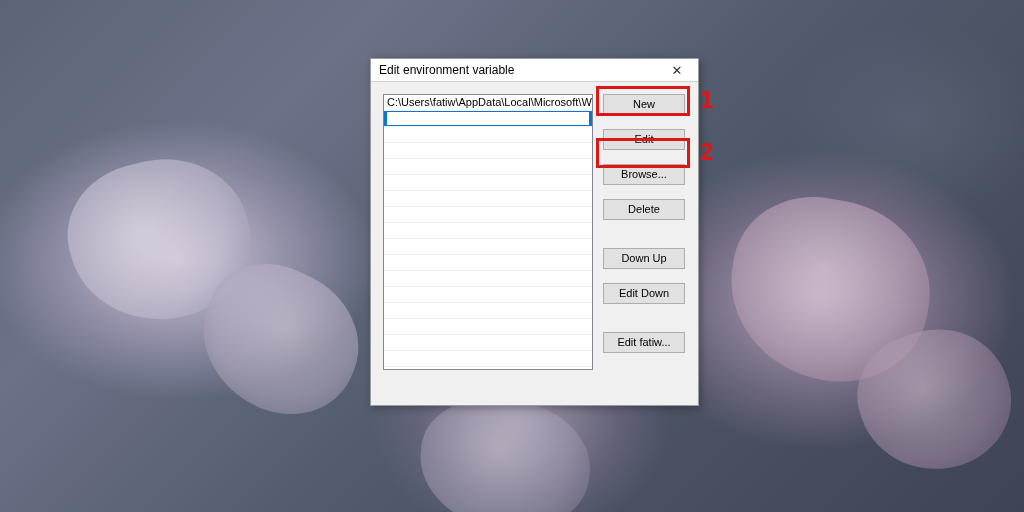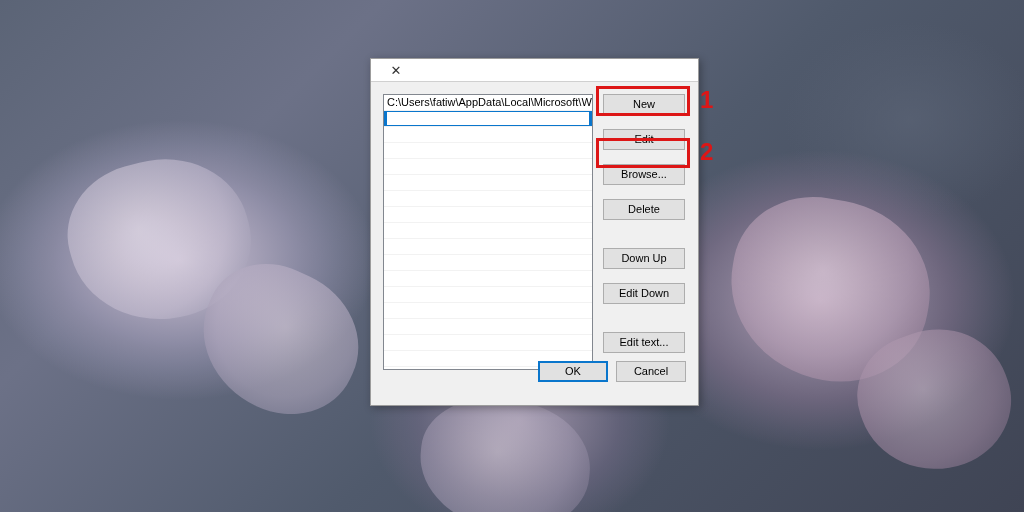--- a/index.html
+++ b/index.html
@@ -41,20 +41,21 @@
 
 <div class="desktop">
   <div class="petal p1"></div>
   <div class="petal p2"></div>
   <div class="petal p3"></div>
   <div class="petal p4"></div>
   <div class="petal p5"></div>
 
   <div class="dialog">
     <div class="titlebar">
+      <span class="title">Edit environment variable</span>
       <div class="closebtn">
         <span>✕</span>
       </div>
     </div>
     <div class="body">
       <div class="listbox">
         <div class="listrow">
           <span>C:\Users\fatiw\AppData\Local\Microsoft\WindowsApps</span>
         </div>
         <div class="listrow selected">
@@ -80,27 +81,23 @@
 
       <div class="sidebtns">
         <button class="wbtn">New</button>
         <button class="wbtn">Edit</button>
         <button class="wbtn">Browse...</button>
         <button class="wbtn">Delete</button>
         <div class="gap"></div>
         <button class="wbtn">Down Up</button>
         <button class="wbtn">Edit Down</button>
         <div class="gap"></div>
-        <button class="wbtn">Edit text...</button>
+        <button class="wbtn">Edit fatiw...</button>
       </div>
 
-      <div class="bottom">
-        <button class="wbtn ok" style="width:70px">OK</button>
-        <button class="wbtn" style="width:70px;margin-bottom:0">Cancel</button>
-      </div>
     </div>
   </div>
 
   <div class="annot" style="left:596px;top:86px;width:94px;height:30px"></div>
   <span class="annot-label" style="left:700px;top:86px">1</span>
 
   <div class="annot" style="left:596px;top:138px;width:94px;height:30px"></div>
   <span class="annot-label" style="left:700px;top:138px">2</span>
 </div>
 

